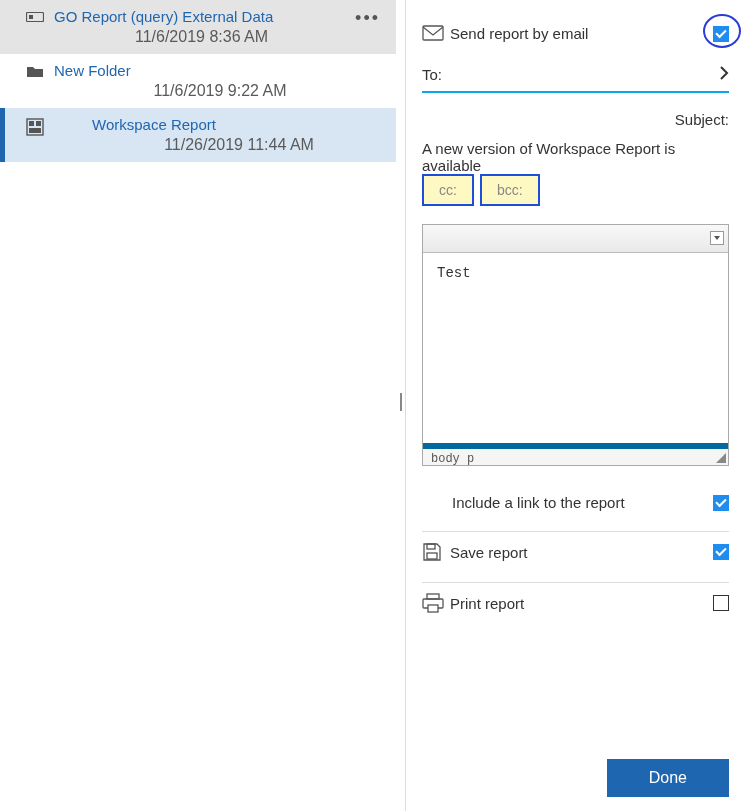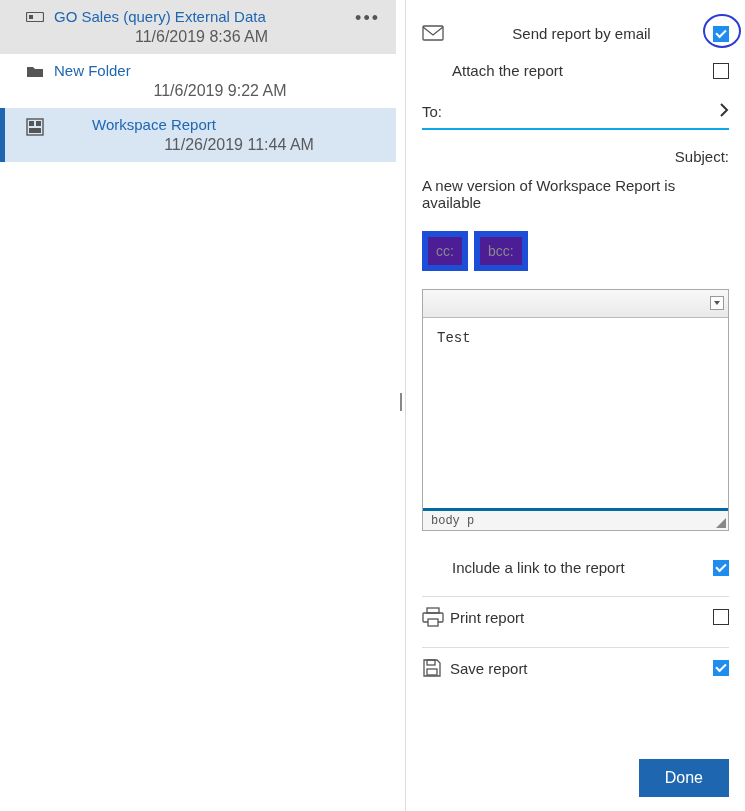--- a/index.html
+++ b/index.html
@@ -112,27 +112,27 @@
 
     .to-row {
       display: flex; align-items: center; padding: 14px 0 8px 0;
       border-bottom: 2px solid #0ea5e9; cursor: pointer;
     }
     .to-row .lbl { font-size: 15px; color: #333; }
     .to-row .chev { margin-left: auto; }
     .to-row .chev svg { }
 
     .subj-lbl { font-size: 15px; margin-top: 18px; margin-bottom: 12px; text-align: right; }
-    .subj-val { font-size: 15px; margin-bottom: 20px; }
+    .subj-val { font-size: 15px; }
 
     .cc-row { display: flex; gap: 6px; margin-bottom: 18px; }
     .cc-btn {
-      border: 6px solid #1d4ed8; padding: 6px 8px;
+      border: 2px solid #1d4ed8; padding: 6px 15px;
       color: #888; font-size: 14px; cursor: pointer;
-      background: #4c1d95;
+      background: #fef9c3;
     }
 
     .editor-wrap { border: 1px solid #aaa; font-family: Liberation Mono, monospace; }
     .editor-toolbar {
       height: 28px;
       background: linear-gradient(#f8f8f8,#e9e9e9);
       border-bottom: 1px solid #bbb;
       position: relative;
     }
     .editor-toolbar .dd {
@@ -142,55 +142,55 @@
       display:flex; align-items:center; justify-content:center;
     }
     .editor-toolbar .dd::after {
       content: ""; border-left: 3px solid transparent;
       border-right: 3px solid transparent; border-top: 4px solid #555;
     }
     .editor-body {
       height: 190px; padding: 12px 14px; font-size: 14px;
     }
     .editor-status {
-      height: 22px; border-top: 3px solid #0369a1;
+      height: 22px; border-top: 6px solid #0369a1;
       font-size: 12px; color: #555; padding: 3px 8px;
       background: #f5f5f5; position: relative;
     }
     .editor-status .resize {
       position: absolute; right: 2px; bottom: 2px;
       width: 0; height: 0;
       border-right: 10px solid #888;
       border-top: 10px solid transparent;
     }
 
     .done-row {
       margin-top: auto;
       display: flex; justify-content: flex-end;
       padding: 8px 0 14px 0;
     }
     .done-btn {
       background: #1f66b0; color: #fff; border: none;
-      padding: 10px 26px; font-size: 16px; cursor: pointer;
+      padding: 10px 42px; font-size: 16px; cursor: pointer;
     }
   </style>
 </head>
 <body>
 
 <div class="left-pane">
 
   <div class="file-item hover">
     <div class="file-icon">
       <svg width="18" height="14" viewBox="0 0 18 14">
           <rect x="0.5" y="2.5" width="17" height="9" rx="1" fill="none" stroke="#555" stroke-width="1.2"></rect>
           <rect x="3" y="5" width="4" height="4" fill="#555"></rect>
         </svg>
     </div>
     <div class="file-text">
-      <div class="file-name">GO Sales (query) External Data</div>
+      <div class="file-name">GO Report (query) External Data</div>
       <div class="file-meta">11/6/2019 8:36 AM</div>
     </div>
     <div class="kebab">•••</div>
   </div>
 
   <div class="file-item">
     <div class="file-icon">
       <svg width="18" height="14" viewBox="0 0 18 14">
           <path d="M1 3 h6 l2 2 h8 v8 h-16 z" fill="#555"></path>
         </svg>
@@ -216,38 +216,34 @@
       <div class="file-meta">11/26/2019 11:44 AM</div>
     </div>
   </div>
 
 </div>
 
 <div class="divider"></div>
 
 <div class="right-pane">
 
-  <div class="opt-row" style="position:relative;text-align:center;">
+  <div class="opt-row" style="position:relative;">
     <span class="row-icon">
       <svg width="22" height="16" viewBox="0 0 22 16">
           <rect x="1" y="1" width="20" height="14" rx="1" fill="none" stroke="#555" stroke-width="1.3"></rect>
           <path d="M1 2 L11 10 L21 2" fill="none" stroke="#555" stroke-width="1.3"></path>
         </svg>
     </span>
     <span class="row-label">Send report by email</span>
     <span style="position:relative;">
       <span class="chk checked"></span>
       <span class="annot-circle" style="right:-12px; top:-10px;"></span>
     </span>
   </div>
 
-  <div class="opt-row indent">
-    <span class="row-label">Attach the report</span>
-    <span class="chk"></span>
-  </div>
 
   <div class="to-row">
     <span class="lbl">To:</span>
     <span class="chev">
       <svg width="10" height="14" viewBox="0 0 10 14">
           <path d="M2 1 L8 7 L2 13" fill="none" stroke="#333" stroke-width="2"></path>
         </svg>
     </span>
   </div>
 
@@ -265,44 +261,44 @@
     </div>
     <div class="editor-body">Test</div>
     <div class="editor-status">
       <span>body   p</span>
       <span class="resize"></span>
     </div>
   </div>
 
   <div class="opt-row indent" style="margin-top:18px;justify-content:flex-end;">
     <span class="row-label">Include a link to the report</span>
+    <span class="chk checked"></span>
+  </div>
+
+  <div class="opt-row border-top">
+    <span class="row-icon">
+      <svg width="20" height="20" viewBox="0 0 20 20">
+          <path d="M2 2 h13 l3 3 v13 h-16 z" fill="none" stroke="#555" stroke-width="1.3"></path>
+          <rect x="5" y="2" width="8" height="5" fill="none" stroke="#555" stroke-width="1.3"></rect>
+          <rect x="5" y="11" width="10" height="6" fill="none" stroke="#555" stroke-width="1.3"></rect>
+        </svg>
+    </span>
+    <span class="row-label">Save report</span>
     <span class="chk checked"></span>
   </div>
 
   <div class="opt-row border-top">
     <span class="row-icon">
       <svg width="22" height="20" viewBox="0 0 22 20">
           <rect x="5" y="1" width="12" height="5" fill="none" stroke="#555" stroke-width="1.3"></rect>
           <rect x="1" y="6" width="20" height="9" rx="1" fill="none" stroke="#555" stroke-width="1.3"></rect>
           <rect x="6" y="12" width="10" height="7" fill="#fff" stroke="#555" stroke-width="1.3"></rect>
         </svg>
     </span>
     <span class="row-label">Print report</span>
     <span class="chk"></span>
   </div>
 
-  <div class="opt-row border-top">
-    <span class="row-icon">
-      <svg width="20" height="20" viewBox="0 0 20 20">
-          <path d="M2 2 h13 l3 3 v13 h-16 z" fill="none" stroke="#555" stroke-width="1.3"></path>
-          <rect x="5" y="2" width="8" height="5" fill="none" stroke="#555" stroke-width="1.3"></rect>
-          <rect x="5" y="11" width="10" height="6" fill="none" stroke="#555" stroke-width="1.3"></rect>
-        </svg>
-    </span>
-    <span class="row-label">Save report</span>
-    <span class="chk checked"></span>
-  </div>
-
   <div class="done-row">
     <button class="done-btn">Done</button>
   </div>
 
 </div>
 
 </body></html>

